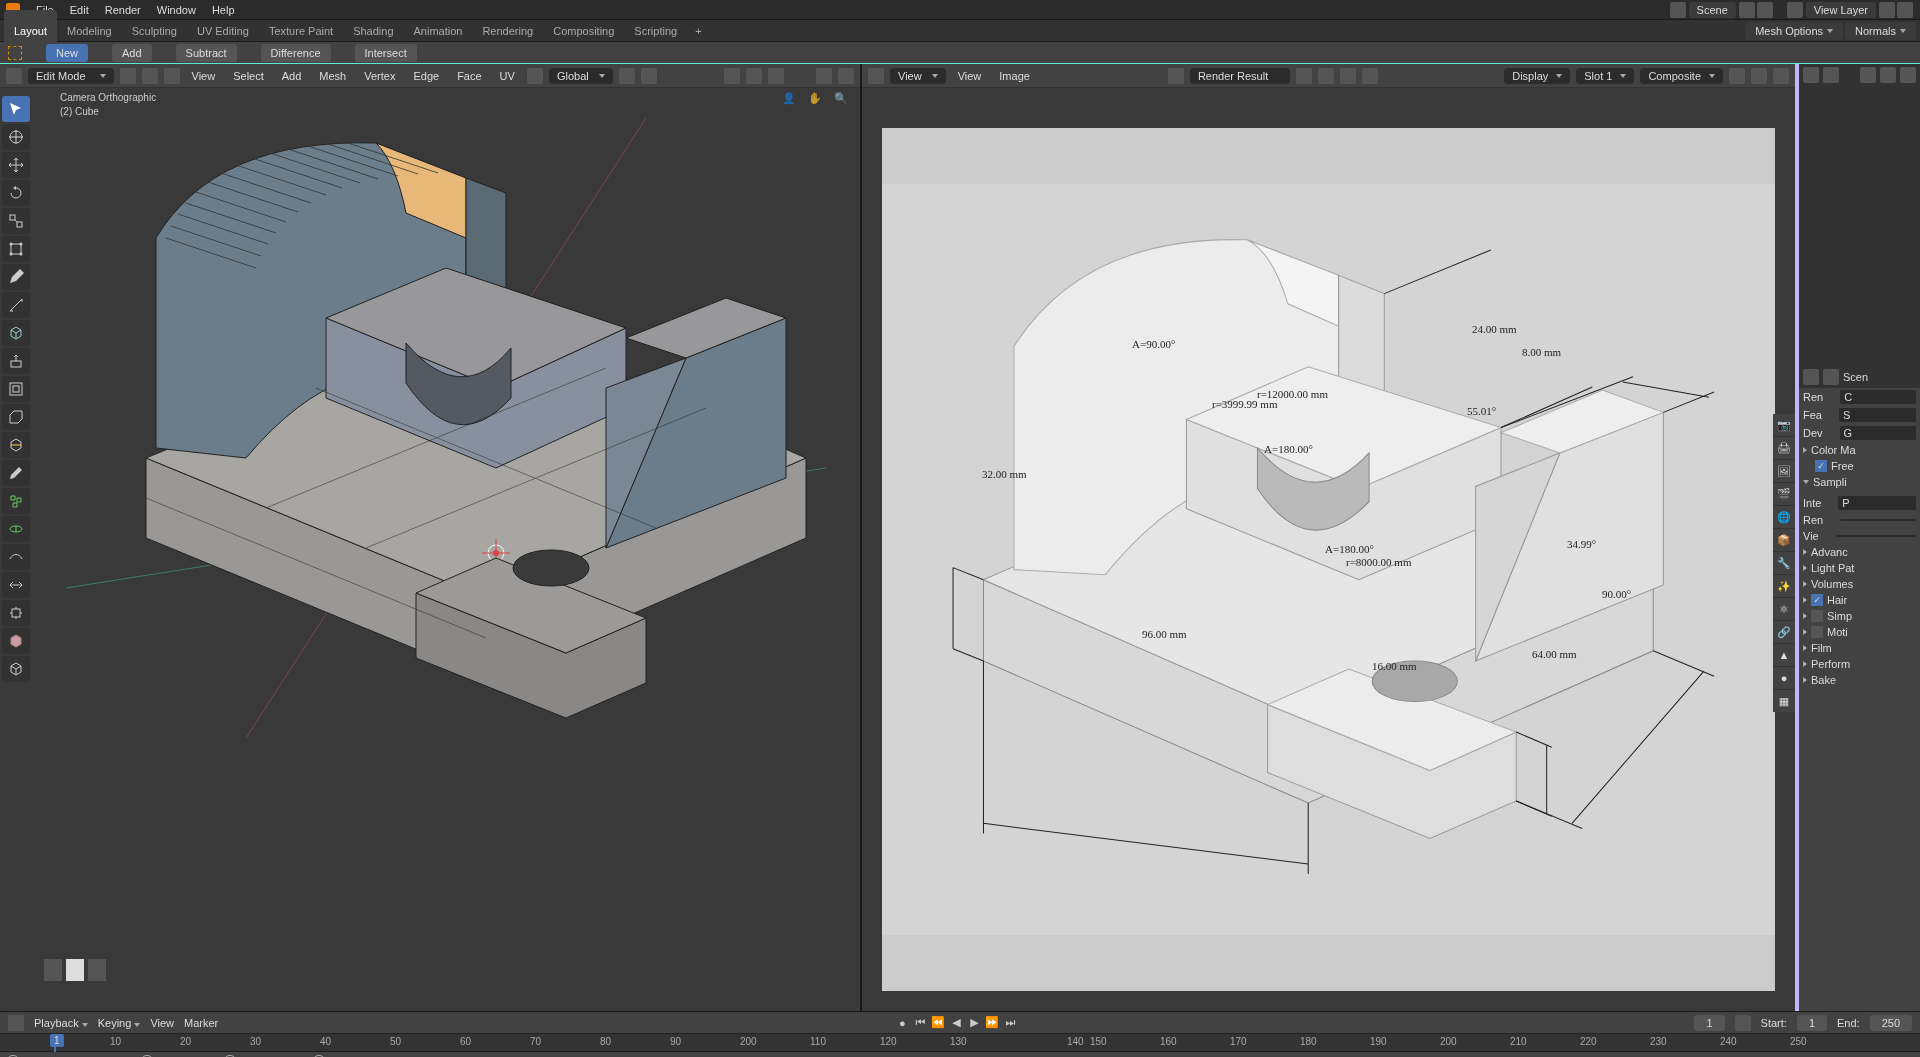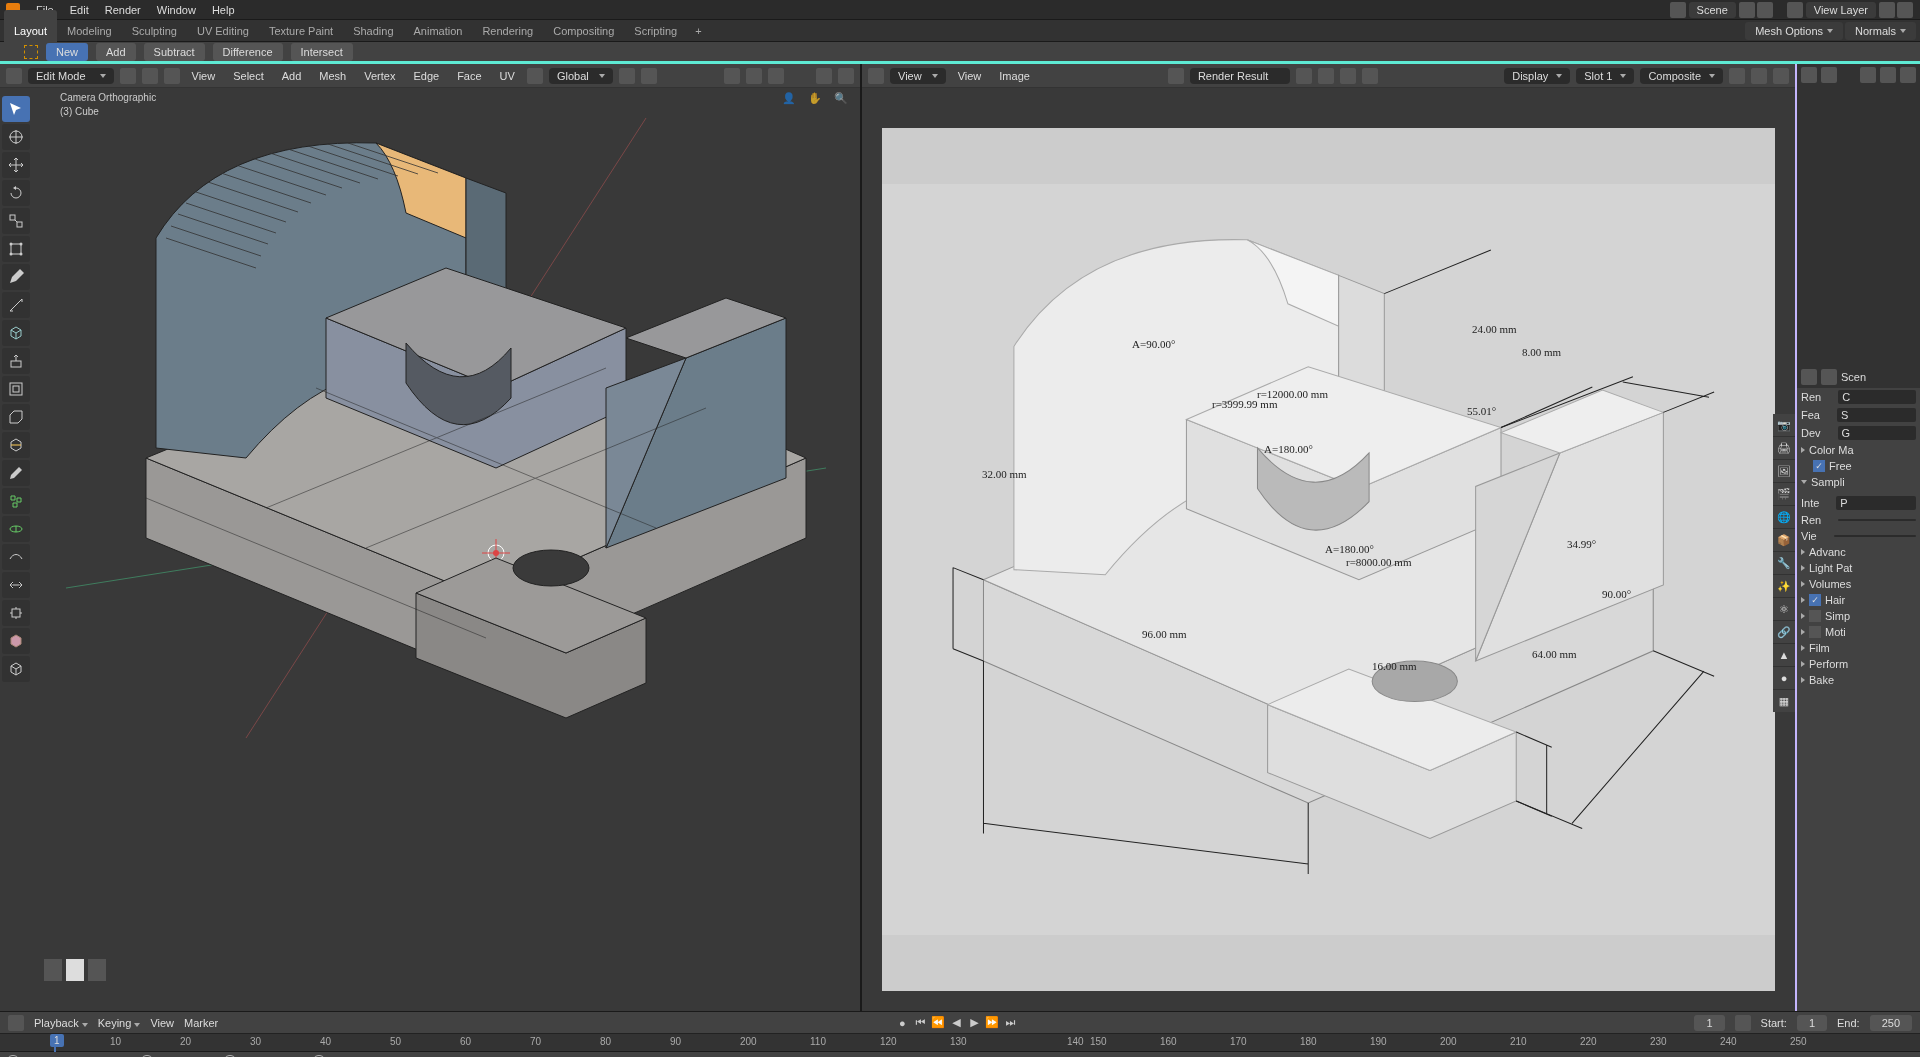--- a/index.html
+++ b/index.html
@@ -9,28 +9,28 @@
 .top-bar .menu-item{padding:0 8px;cursor:pointer}
 .top-bar .spacer{flex:1}
 .top-bar .scene-field{background:#3b3b3b;padding:2px 8px;border-radius:3px;margin:0 2px;display:flex;align-items:center;gap:4px}
 .top-bar .icon-btn{width:16px;height:16px;background:#555;border-radius:2px;margin:0 1px}
 .workspace-tabs{height:22px;background:#323232;display:flex;align-items:center;padding:0 4px;border-bottom:1px solid #1a1a1a}
 .workspace-tabs .tab{padding:15px 10px;cursor:pointer;color:#aaa;border-radius:3px 3px 0 0}
 .workspace-tabs .tab.active{background:#424242;color:#fff}
 .workspace-tabs .plus{padding:3px 8px;color:#aaa}
 .workspace-tabs .right-group{margin-left:auto;display:flex;gap:2px}
 .workspace-tabs .hd-btn{background:#3b3b3b;padding:3px 10px;border-radius:3px;display:flex;align-items:center;gap:4px}
-.tool-settings{height:22px;background:#424242;display:flex;align-items:center;padding:0 24px;gap:8px;border-bottom:3px solid #5eead4}
+.tool-settings{height:22px;background:#424242;display:flex;align-items:center;padding:0 8px;gap:24px;border-bottom:1px solid #5eead4}
 .tool-settings .sel-icon{width:14px;height:14px;border:1px dashed #d29000}
 .tool-settings .btn{padding:3px 10px;border-radius:3px;background:#555}
 .tool-settings .btn.primary{background:#4772b3}
 .main-area{height:947px;display:flex;position:relative}
 .left-editor{width:862px;background:#393939;position:relative;border-right:2px solid #1a1a1a}
 .right-editor{width:933px;background:#393939;position:relative}
-.right-props{width:125px;background:#424242;border-left:2px solid #c4b5fd}
+.right-props{width:125px;background:#424242;border-left:4px solid #c4b5fd}
 .editor-header{height:24px;background:#424242;display:flex;align-items:center;padding:0 6px;gap:6px;border-bottom:1px solid #333}
 .editor-header .mode-sel{background:#2b2b2b;padding:2px 8px;border-radius:4px;display:flex;align-items:center;gap:4px}
 .editor-header .hdr-item{padding:2px 6px;cursor:pointer}
 .editor-header .icon-sq{width:16px;height:16px;background:#555;border-radius:2px}
 .editor-header .spacer{flex:1}
 .info-line2{position:absolute;top:0;left:2px;padding:4px 8px;font-size:10px}
 .toolbar-left{position:absolute;left:2px;top:32px;width:32px;display:flex;flex-direction:column;gap:2px}
 .toolbar-left .tool{width:28px;height:26px;background:#323232;border-radius:3px;display:flex;align-items:center;justify-content:center;position:relative}
 .toolbar-left .tool.active{background:#4772b3}
 .toolbar-left .tool svg{width:16px;height:16px}
@@ -278,21 +278,21 @@
         </div>
     <div class="tool">
           <svg viewBox="0 0 16 16">
             <path fill="none" stroke="#ccc" d="M3 5l5-3 5 3v6l-5 3-5-3z M3 5l5 3 5-3M8 8v6"></path>
           </svg>
         </div>
   </div>
 
   <div class="viewport-left">
     <div class="cam-info">Camera Orthographic</div>
-    <div class="obj-info">(3) Cube</div>
+    <div class="obj-info">(2) Cube</div>
     <div class="xform-icons">
       <div class="ic">👤</div>
       <div class="ic">✋</div>
       <div class="ic">🔍</div>
     </div>
 
     <svg width="760" height="620" style="position:absolute;top:30px;left:30px">
 
       <line x1="0" y1="470" x2="760" y2="350" stroke="#4a7" stroke-width="1" opacity=".6"></line>
       <line x1="180" y1="620" x2="580" y2="0" stroke="#b55" stroke-width="1" opacity=".5"></line>

